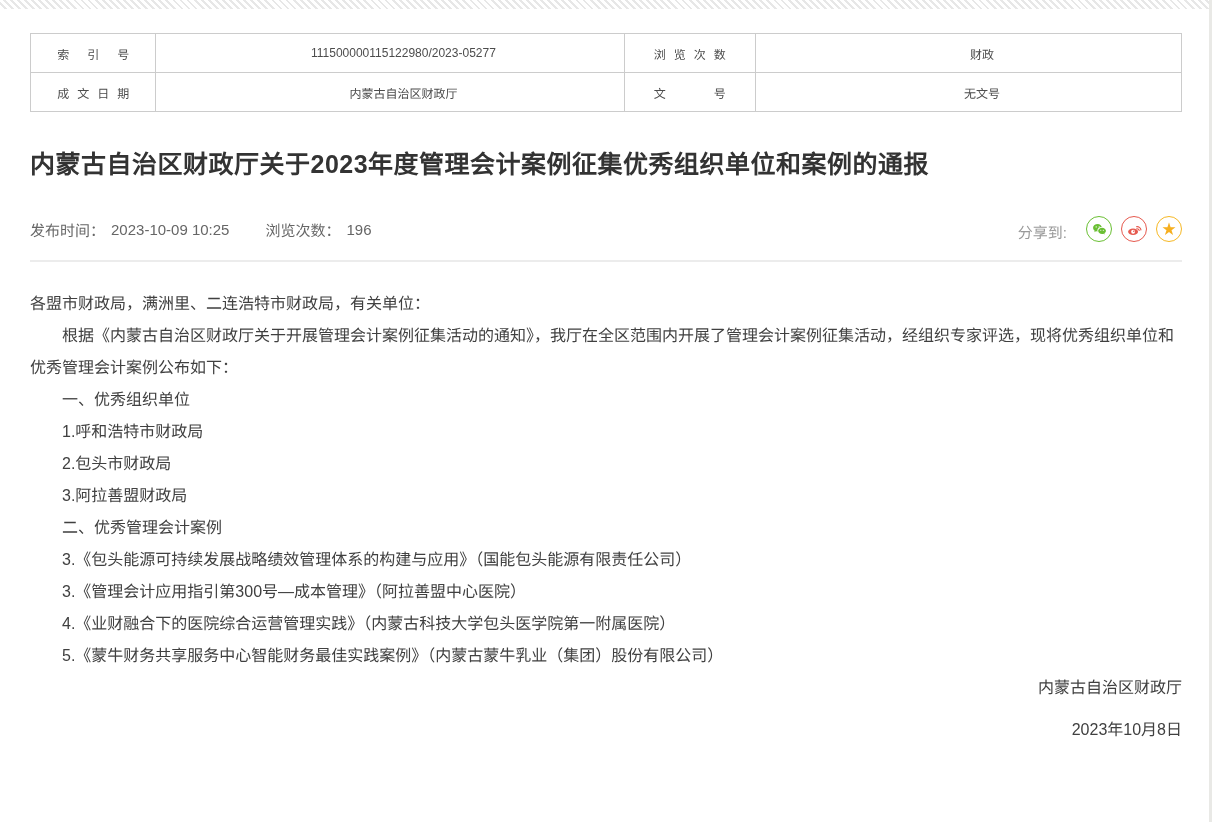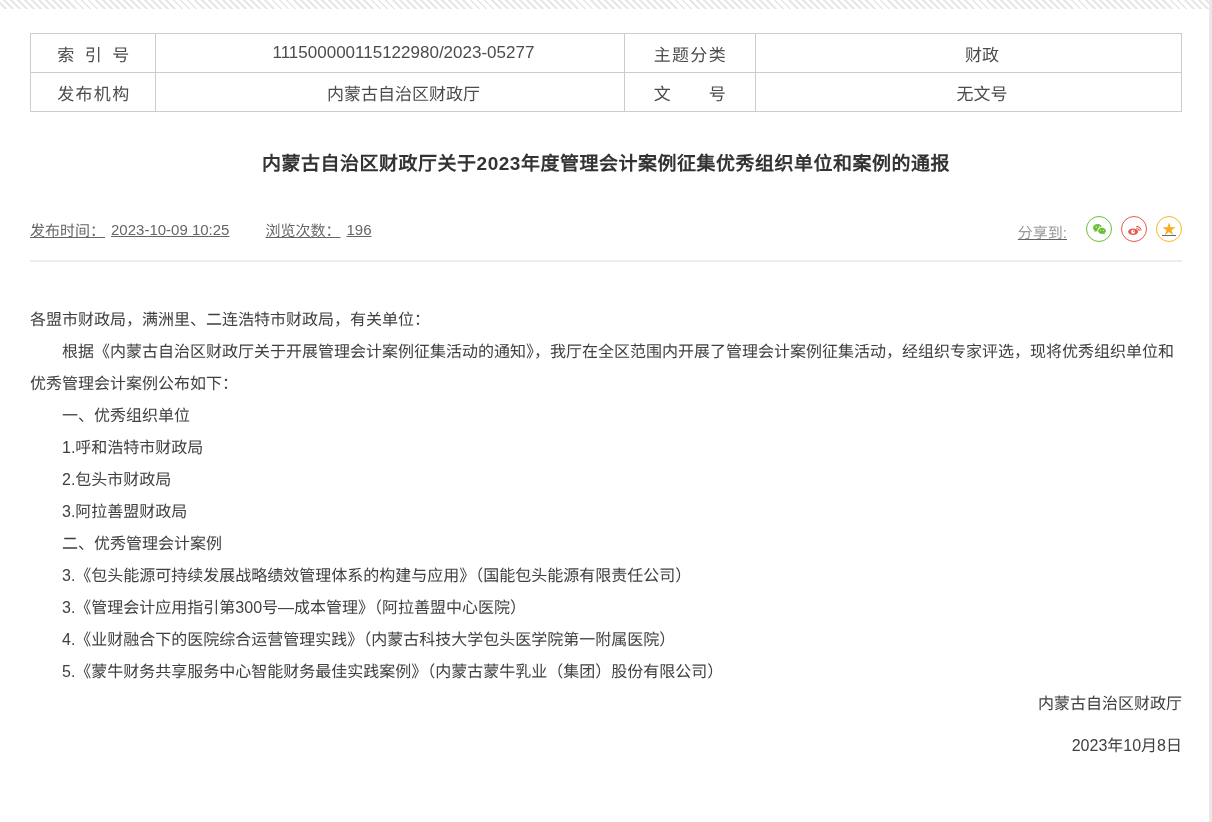--- a/index.html
+++ b/index.html
@@ -28,21 +28,21 @@
     width: 1152px;
     margin: 0 auto;
   }
 
   
   table.doc-meta {
     width: 100%;
     border-collapse: collapse;
     margin-top: 24px;
     table-layout: fixed;
-    font-size: 17px;
+    font-size: 12px;
     color: #4c4c4c;
   }
   table.doc-meta td {
     border: 1px solid #cccccc;
     height: 39px;
     vertical-align: middle;
     background: #ffffff;
   }
   td.mlabel { text-align: center; }
   td.mlabel .just {
@@ -54,39 +54,37 @@
   }
   td.mvalue { padding-left: 27px; text-align: center; }
   col.c1 { width: 125px; }
   col.c2 { width: 467px; }
   col.c3 { width: 131px; }
   col.c4 { width: 425px; }
 
   
   h1.doc-title {
     margin-top: 32px;
-    text-align: center;
-    font-size: 19px;
+    font-size: 25px;
     font-weight: bold;
     color: #333333;
     letter-spacing: 0.5px;
     line-height: 40px;
   }
 
   
   .publish-bar {
     margin-top: 32px;
     padding-bottom: 18px;
     border-bottom: 2px solid #ececec;
     display: flex;
     align-items: center;
     justify-content: space-between;
     font-size: 15px;
     color: #666666;
-    text-decoration: underline;
   }
   .publish-left { display: flex; align-items: center; }
   .publish-left .views { margin-left: 36px; }
   .publish-left .val { margin-left: 6px; color: #666666; }
   .share { display: flex; align-items: flex-end; }
   .share-label { margin-right: 10px; color: #999999; }
   .share-btn {
     width: 26px; height: 26px;
     border-radius: 50%;
     display: inline-flex;
@@ -95,25 +93,24 @@
     margin-left: 9px;
     cursor: pointer;
     background: #fff;
   }
   .share-btn.wechat { border: 1px solid #6abf33; }
   .share-btn.weibo  { border: 1px solid #e6594e; }
   .share-btn.qzone  { border: 1px solid #f6b824; color: #f6af20; font-size: 14px; line-height: 1; }
 
   
   .article {
-    padding-top: 18px;
+    padding-top: 26px;
     font-size: 16px;
     line-height: 32px;
     color: #404040;
-    margin-top: 24px;
   }
   .article p { margin: 0; }
   .article p.indent { text-indent: 2em; }
   .signature-block {
     text-align: right;
     font-size: 16px;
     line-height: 32px;
     color: #404040;
     margin-top: 0;
     padding-bottom: 24px;
@@ -132,25 +129,25 @@
     <colgroup>
         <col class="c1">
         <col class="c2">
         <col class="c3">
         <col class="c4">
       </colgroup>
     <tbody>
       <tr>
         <td class="mlabel"><span class="just">索引号</span></td>
         <td class="mvalue">111500000115122980/2023-05277</td>
-        <td class="mlabel"><span class="just">主题分类</span></td>
+        <td class="mlabel"><span class="just">浏览次数</span></td>
         <td class="mvalue">财政</td>
       </tr>
       <tr>
-        <td class="mlabel"><span class="just">发布机构</span></td>
+        <td class="mlabel"><span class="just">成文日期</span></td>
         <td class="mvalue">内蒙古自治区财政厅</td>
         <td class="mlabel"><span class="just">文号</span></td>
         <td class="mvalue">无文号</td>
       </tr>
     </tbody>
   </table>
 
   <h1 class="doc-title">内蒙古自治区财政厅关于2023年度管理会计案例征集优秀组织单位和案例的通报</h1>
 
   <div class="publish-bar">

